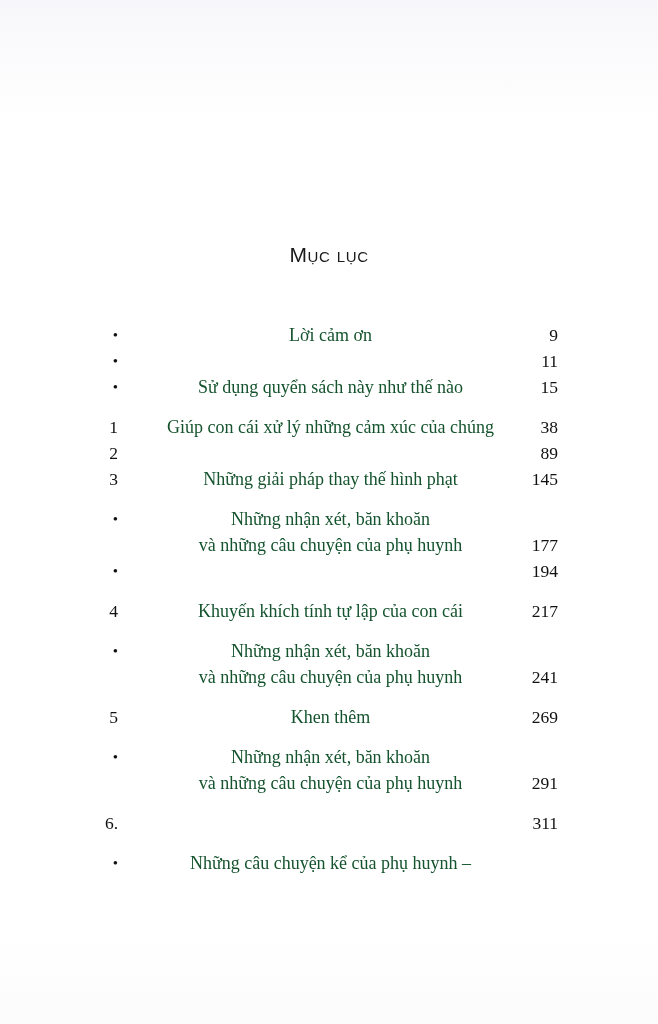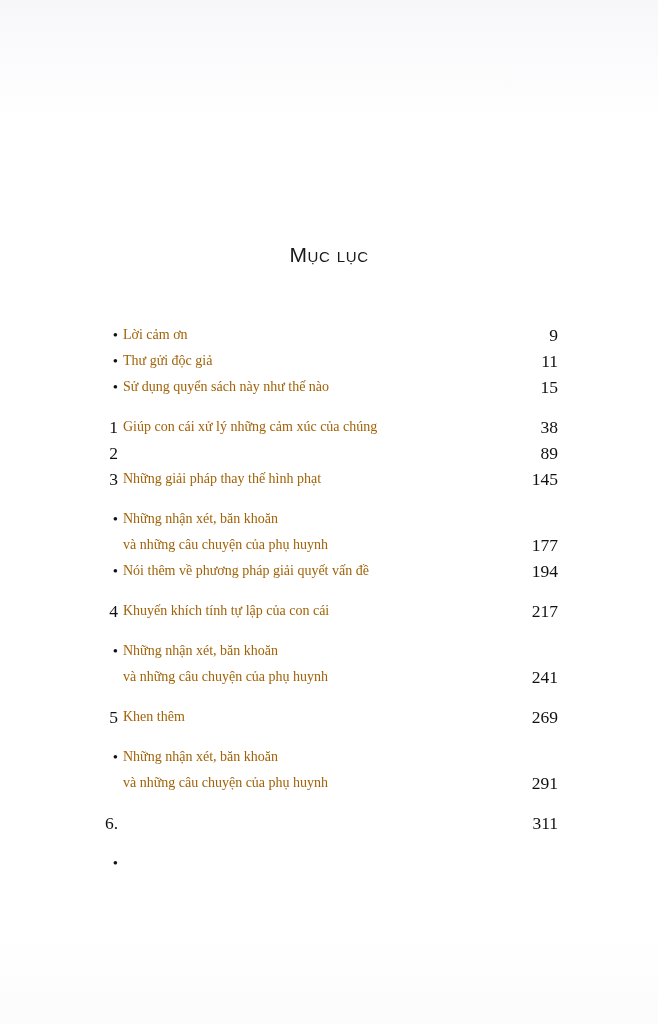--- a/index.html
+++ b/index.html
@@ -91,24 +91,25 @@
   .marker.bullet {
     font-size: 15px;
     padding-right: 3px;
   }
 
   .entry-text {
     position: absolute;
     top: 0;
     left: 123px;
     right: 120px;
-    font-size: 14px;
+    font-size: 18px;
     line-height: 26px;
     white-space: nowrap;
-    color: #a16207;
+    color: #14532d;
+    text-align: center;
   }
 
   .entry-page {
     position: absolute;
     top: 0;
     right: 100px;
     width: 60px;
     text-align: right;
     font-size: 17.5px;
     line-height: 26px;
@@ -129,21 +130,20 @@
         <div class="toc-entry">
           <div class="toc-line">
             <span class="marker bullet">•</span>
             <span class="entry-text">Lời cảm ơn</span>
             <span class="entry-page">9</span>
           </div>
         </div>
         <div class="toc-entry">
           <div class="toc-line">
             <span class="marker bullet">•</span>
-            <span class="entry-text">Thư gửi độc giả</span>
             <span class="entry-page">11</span>
           </div>
         </div>
         <div class="toc-entry">
           <div class="toc-line">
             <span class="marker bullet">•</span>
             <span class="entry-text">Sử dụng quyển sách này như thế nào</span>
             <span class="entry-page">15</span>
           </div>
         </div>
@@ -177,21 +177,20 @@
             <span class="entry-text">Những nhận xét, băn khoăn</span>
           </div>
           <div class="toc-line">
             <span class="entry-text">và những câu chuyện của phụ huynh</span>
             <span class="entry-page">177</span>
           </div>
         </div>
         <div class="toc-entry">
           <div class="toc-line">
             <span class="marker bullet">•</span>
-            <span class="entry-text">Nói thêm về phương pháp giải quyết vấn đề</span>
             <span class="entry-page">194</span>
           </div>
         </div>
       </div>
       <div class="toc-group">
         <div class="toc-entry">
           <div class="toc-line">
             <span class="marker">4</span>
             <span class="entry-text">Khuyến khích tính tự lập của con cái</span>
             <span class="entry-page">217</span>
@@ -236,18 +235,19 @@
           <div class="toc-line">
             <span class="marker">6.</span>
             <span class="entry-page">311</span>
           </div>
         </div>
       </div>
       <div class="toc-group">
         <div class="toc-entry">
           <div class="toc-line">
             <span class="marker bullet">•</span>
+            <span class="entry-text">Những câu chuyện kể của phụ huynh –</span>
           </div>
         </div>
       </div>
     </div>
 
 </div>
 
 </body></html>

